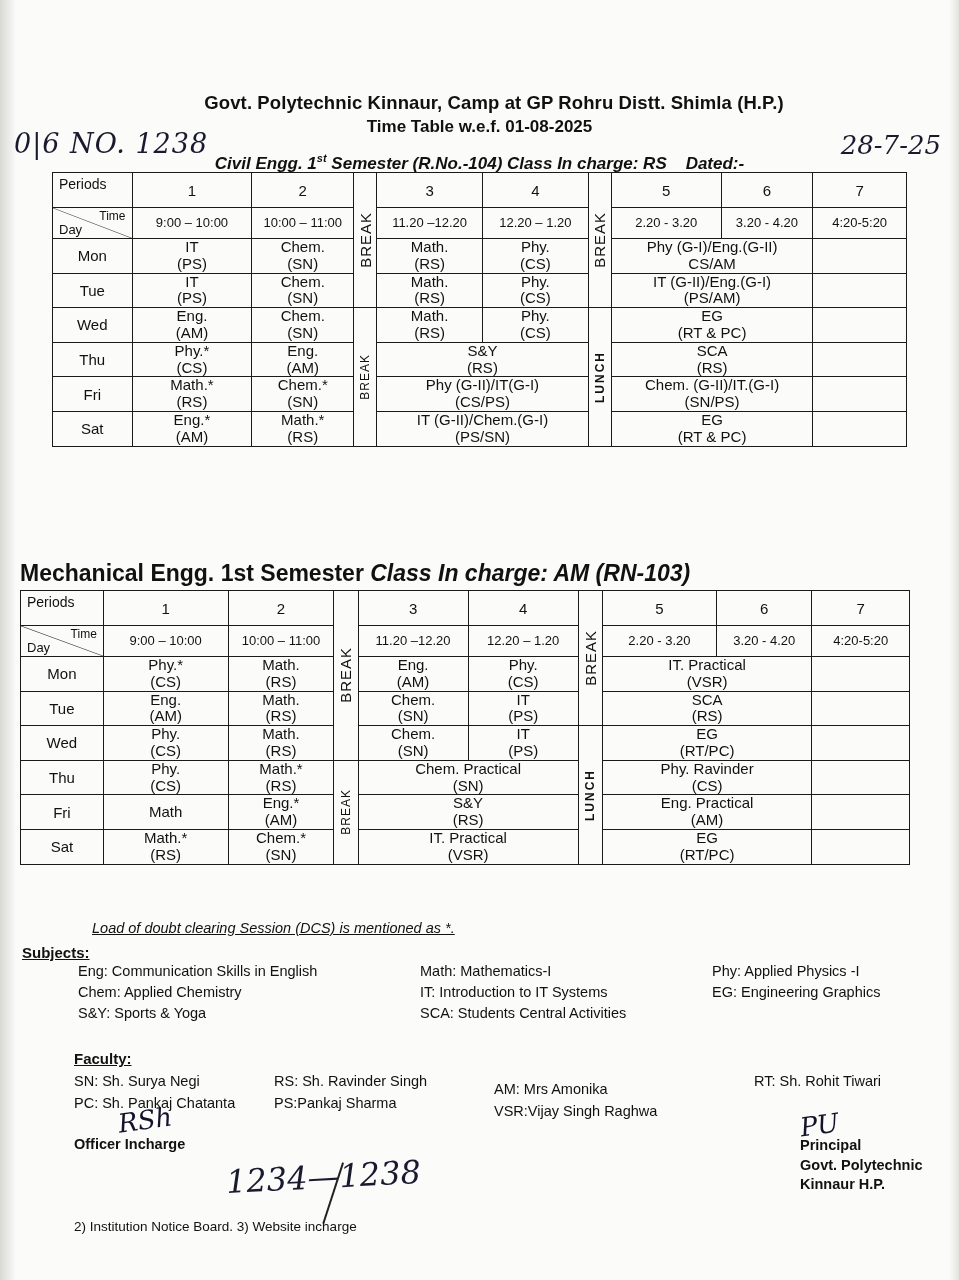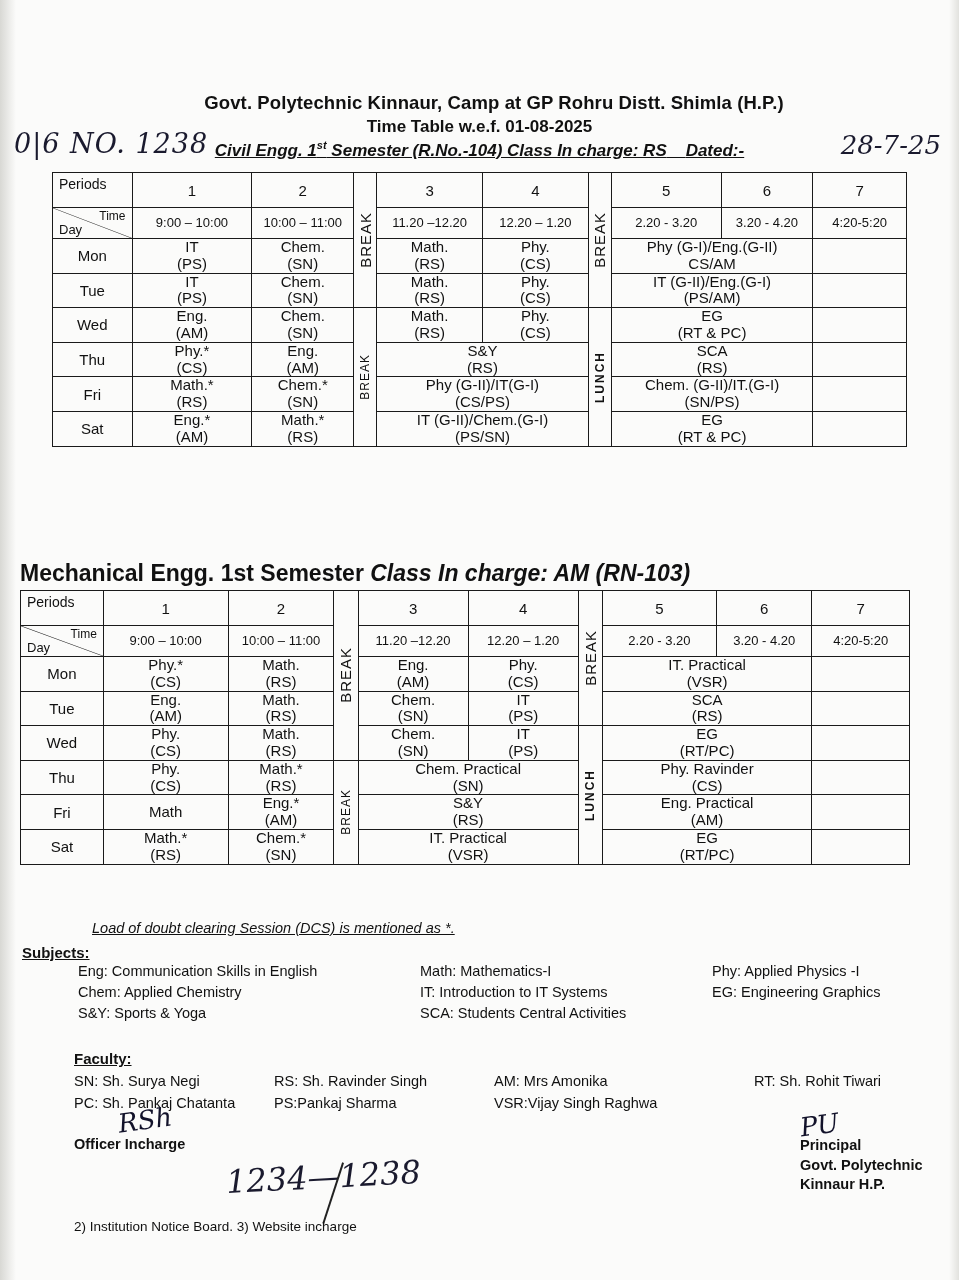--- a/index.html
+++ b/index.html
@@ -49,22 +49,21 @@
   }
   .wef-line {
     font-size: 17px;
     font-weight: bold;
     margin-top: 3px;
   }
   .class-line {
     font-size: 17px;
     font-weight: bold;
     font-style: italic;
-    margin-top: 2px;
-    text-decoration: underline;
+    margin-top: 15px;
   }
   .class-line .sup { font-size: 11px; vertical-align: super; font-style: italic;}
   .dated {
     font-style: italic;
     font-weight: bold;
   }
 
   
   .hand {
     position: absolute;
@@ -227,21 +226,21 @@
   .faculty-block { position: absolute; left: 74px; top: 1050px; width: 880px; }
   .faculty-grid {
     position: relative;
     margin-top: 4px;
     height: 48px;
     font-size: 14.5px;
     line-height: 1.5;
   }
   .f1 { position: absolute; left: 0; top: 0; }
   .f2 { position: absolute; left: 200px; top: 0; }
-  .f3 { position: absolute; left: 420px; top: 0; }
+  .f3 { position: absolute; left: 420px; top: 8px; }
   .f4 { position: absolute; left: 680px; top: 0; }
 
   .officer {
     position: absolute;
     left: 74px; top: 1136px;
     font-size: 14.5px;
     font-weight: bold;
   }
   .principal {
     position: absolute;

